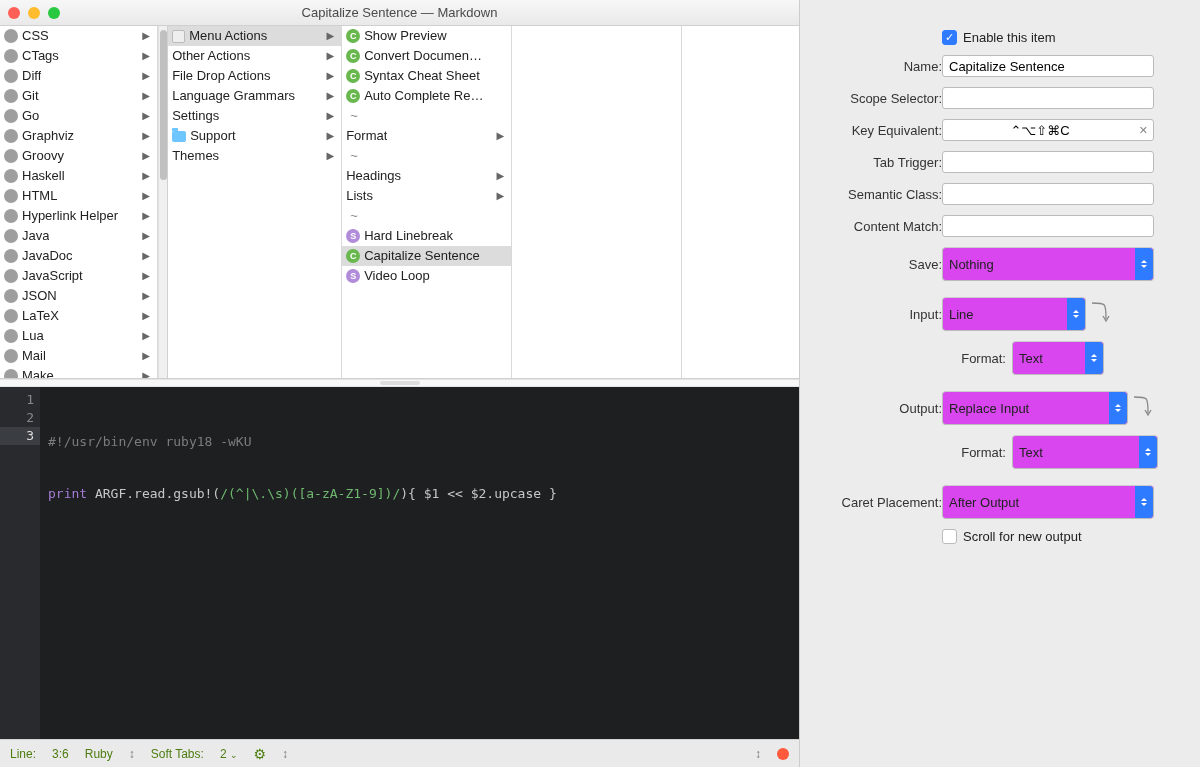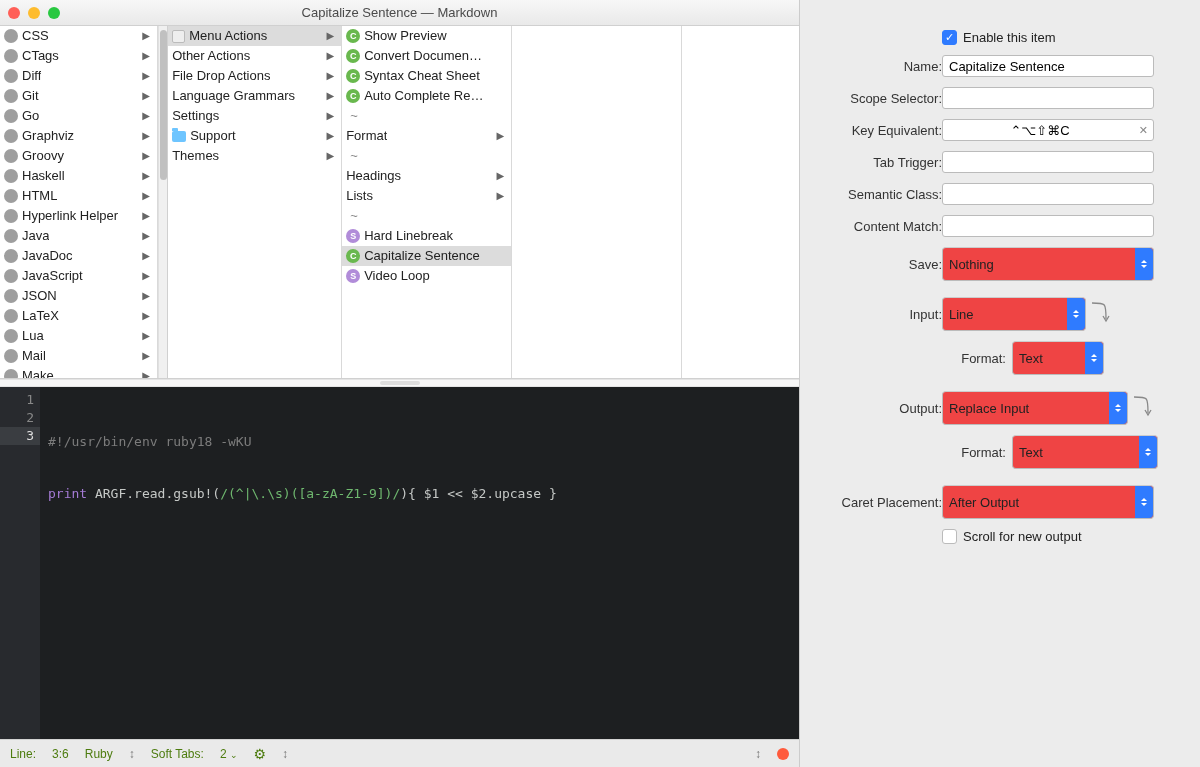--- a/index.html
+++ b/index.html
@@ -242,21 +242,21 @@
   .key-wrap { position:relative; }
   .key-clear {
     position:absolute; right:6px; top:50%; transform:translateY(-50%);
     color:#888; font-size:11px; cursor:pointer;
   }
   .pref-select {
     height:22px;
     border:1px solid #bbb;
     border-top-color:#ccc;
     border-radius:4px;
-    background:#ef4444;
+    background:#d946ef;
     padding:16px 6px;
     font-size:13px;
     position:relative;
     display:flex;
     align-items:center;
   }
   .pref-select .arrow {
     position:absolute; right:0; top:0; bottom:0;
     width:18px;
     background:#2f7bff;

